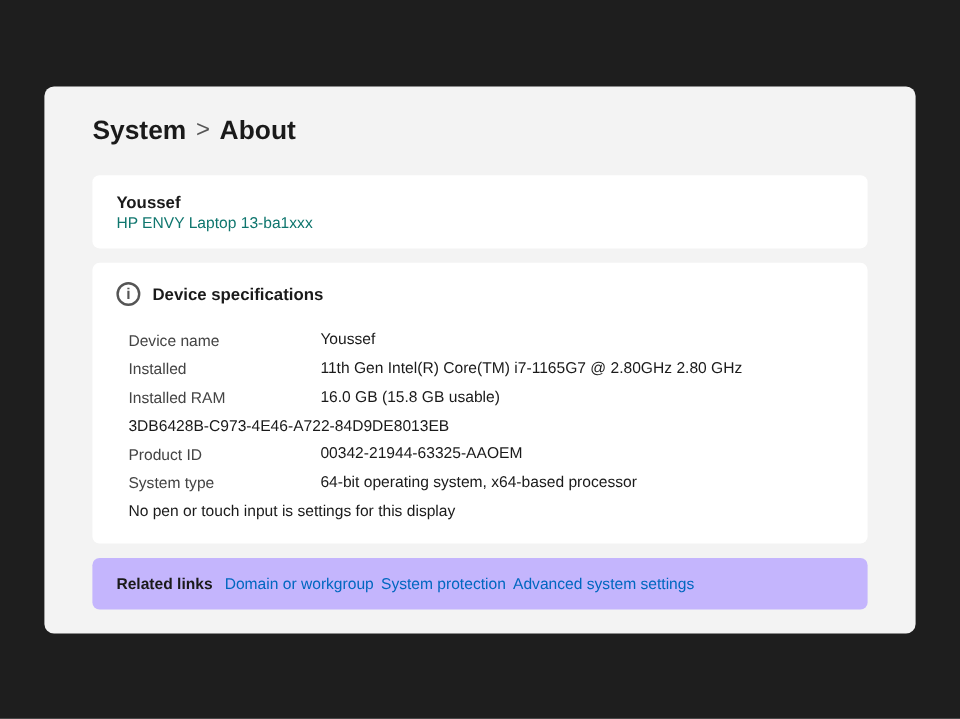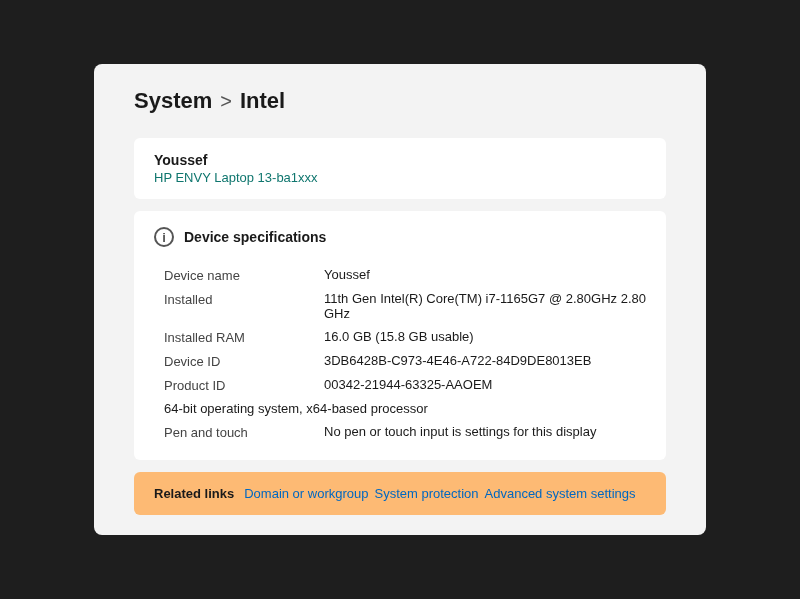--- a/index.html
+++ b/index.html
@@ -13,21 +13,21 @@
       font-family: 'Segoe UI', Arial, sans-serif;
       width: 800px;
       height: 599px;
       overflow: hidden;
       display: flex;
       align-items: center;
       justify-content: center;
     }
 
     .window {
-      width: 612px;
+      width: 726px;
       background-color: #f3f3f3;
       border-radius: 8px;
       padding: 24px 40px 20px 40px;
     }
 
     .breadcrumb {
       display: flex;
       align-items: center;
       gap: 8px;
       font-size: 22px;
@@ -118,21 +118,21 @@
       flex-shrink: 0;
       padding-top: 1px;
     }
 
     .spec-value {
       font-size: 13px;
       color: #1a1a1a;
     }
 
     .related-links-section {
-      background-color: #fdba74;
+      background-color: #c4b5fd;
       border-radius: 6px;
       padding: 14px 20px;
       display: flex;
       align-items: center;
       gap: 6px;
       flex-wrap: wrap;
     }
 
     .related-links-label {
       font-size: 13px;
@@ -149,21 +149,21 @@
     }
   </style>
 </head>
 <body>
 
 <div class="window">
 
   <div class="breadcrumb">
     <span>System</span>
     <span class="separator">&gt;</span>
-    <span class="current">Intel</span>
+    <span class="current">About</span>
   </div>
 
   <div class="section user-section">
     <div class="user-name">Youssef</div>
     <div class="device-model">HP ENVY Laptop 13-ba1xxx</div>
   </div>
 
   <div class="section specs-section">
     <div class="specs-header">
       <div class="info-icon">i</div>
@@ -176,32 +176,31 @@
         </div>
         <div class="spec-row">
           <span class="spec-label">Installed</span>
           <span class="spec-value">11th Gen Intel(R) Core(TM) i7-1165G7 @ 2.80GHz  2.80 GHz</span>
         </div>
         <div class="spec-row">
           <span class="spec-label">Installed RAM</span>
           <span class="spec-value">16.0 GB (15.8 GB usable)</span>
         </div>
         <div class="spec-row">
-          <span class="spec-label">Device ID</span>
           <span class="spec-value">3DB6428B-C973-4E46-A722-84D9DE8013EB</span>
         </div>
         <div class="spec-row">
           <span class="spec-label">Product ID</span>
           <span class="spec-value">00342-21944-63325-AAOEM</span>
         </div>
         <div class="spec-row">
+          <span class="spec-label">System type</span>
           <span class="spec-value">64-bit operating system, x64-based processor</span>
         </div>
         <div class="spec-row">
-          <span class="spec-label">Pen and touch</span>
           <span class="spec-value">No pen or touch input is settings for this display</span>
         </div>
       </div>
   </div>
 
   <div class="related-links-section">
     <span class="related-links-label">Related links</span>
     <a class="related-link" href="#" id="link-0">Domain or workgroup</a>
     <a class="related-link" href="#" id="link-1">System protection</a>
     <a class="related-link" href="#" id="link-2">Advanced system settings</a>

